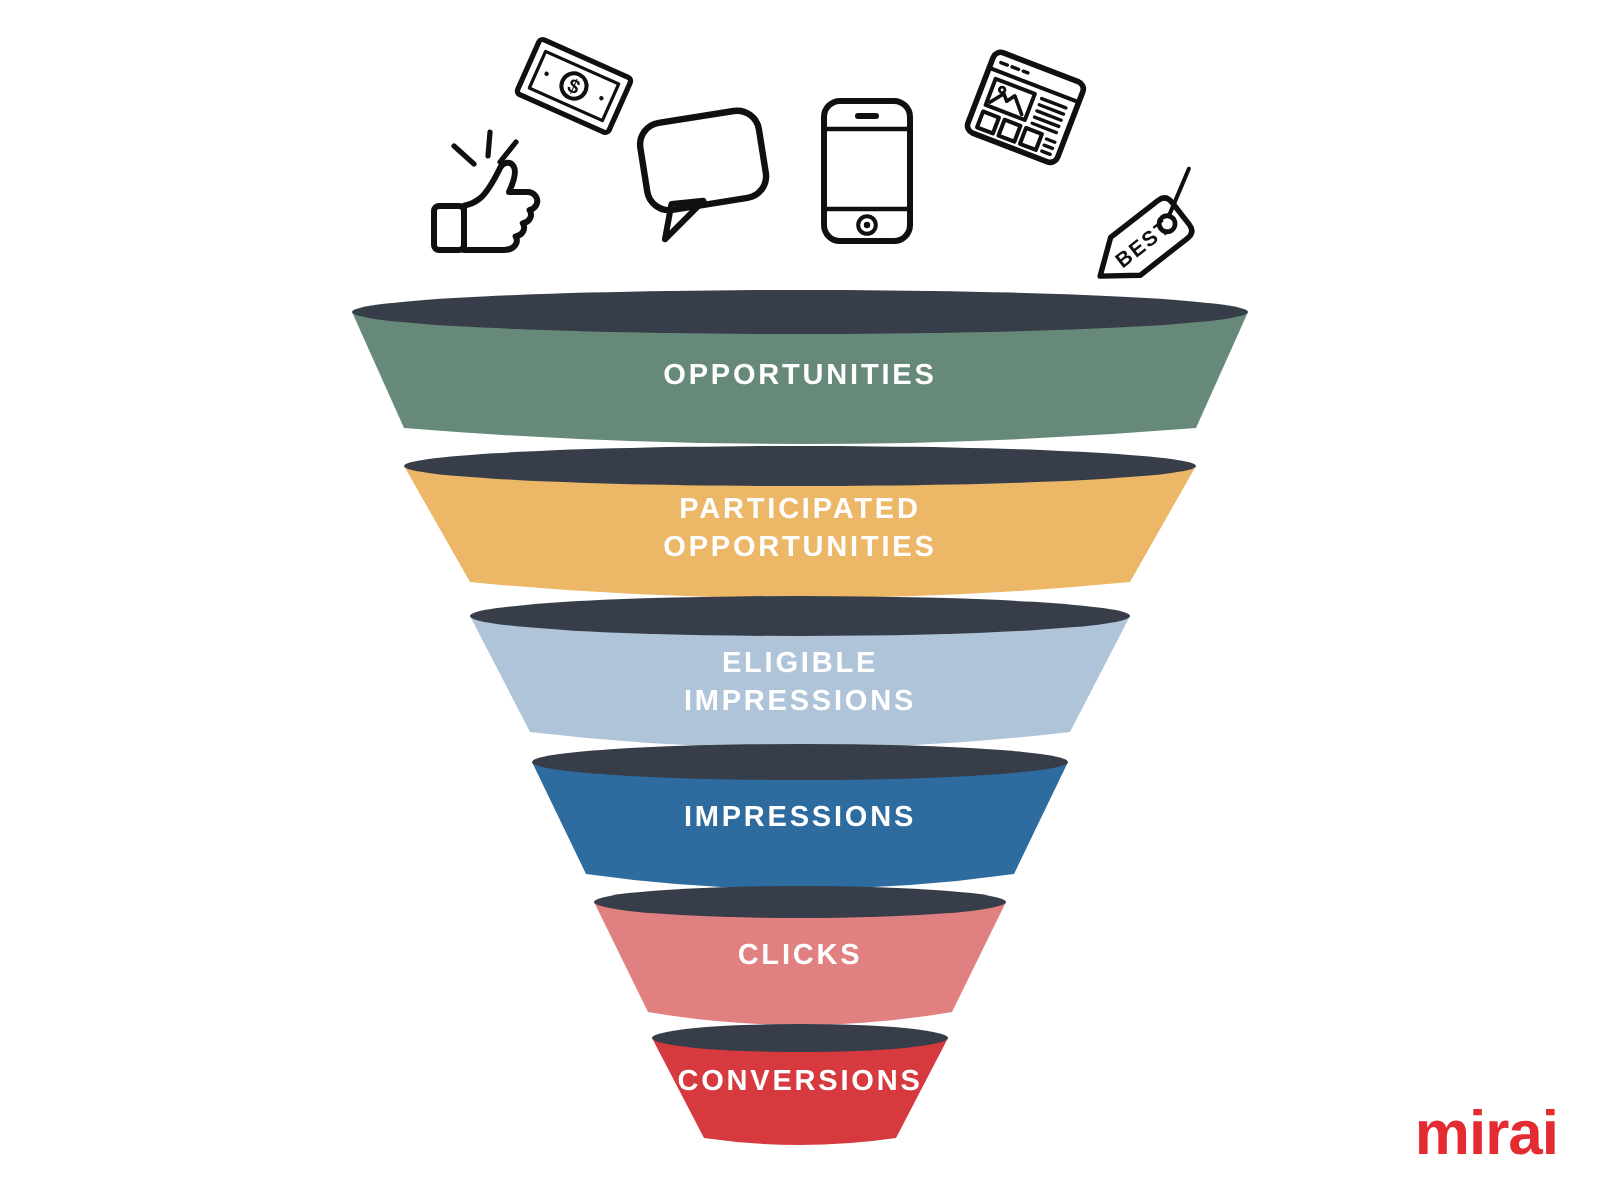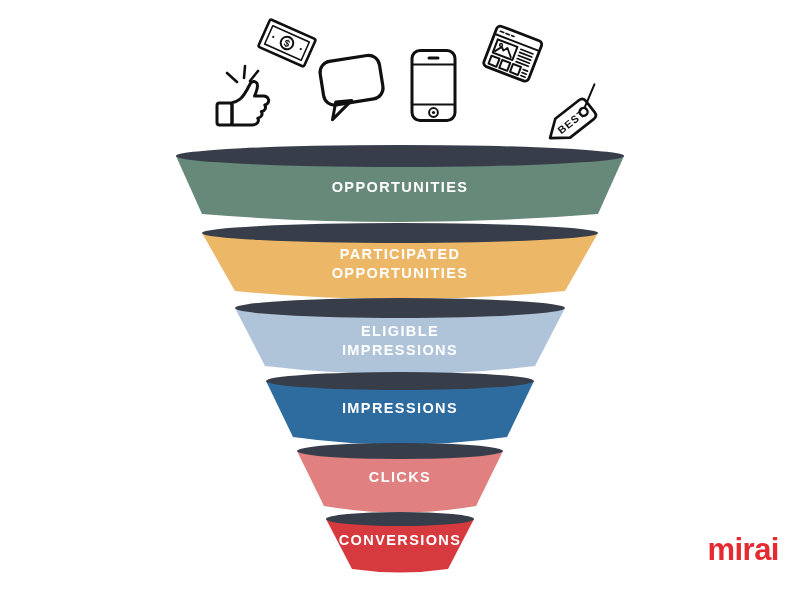--- a/index.html
+++ b/index.html
@@ -10,21 +10,21 @@
   .stage{position:absolute;left:0;top:0;width:800px;height:598px;}
   svg{position:absolute;overflow:visible;}
   .icon{stroke:#101010;fill:none;stroke-linecap:round;stroke-linejoin:round;}
   .funnel-label{
     fill:#ffffff;font-family:"Liberation Sans",sans-serif;font-weight:700;
     font-size:14.5px;letter-spacing:1.4px;text-anchor:middle;
   }
   .tag-text{fill:#101010;font-weight:700;font-size:10.5px;letter-spacing:1px;font-family:"Liberation Sans",sans-serif;}
   .dollar{fill:#101010;font-weight:700;font-size:10px;text-anchor:middle;font-family:"Liberation Sans",sans-serif;}
   .logo{
-    position:absolute;right:21px;top:534px;
+    position:absolute;right:21px;top:551px;
     color:#e32b31;font-size:31px;font-weight:800;letter-spacing:-0.5px;line-height:1;
   }
 </style>
 </head>
 <body>
 
 <div class="stage">
 
   <svg style="left:206px;top:58px" width="66" height="72" viewBox="0 0 66 72">
     <path class="icon" stroke-width="2.6" d="M21,15 L31,24 M39,8 L38,20 M52,13 L44,23"></path>

